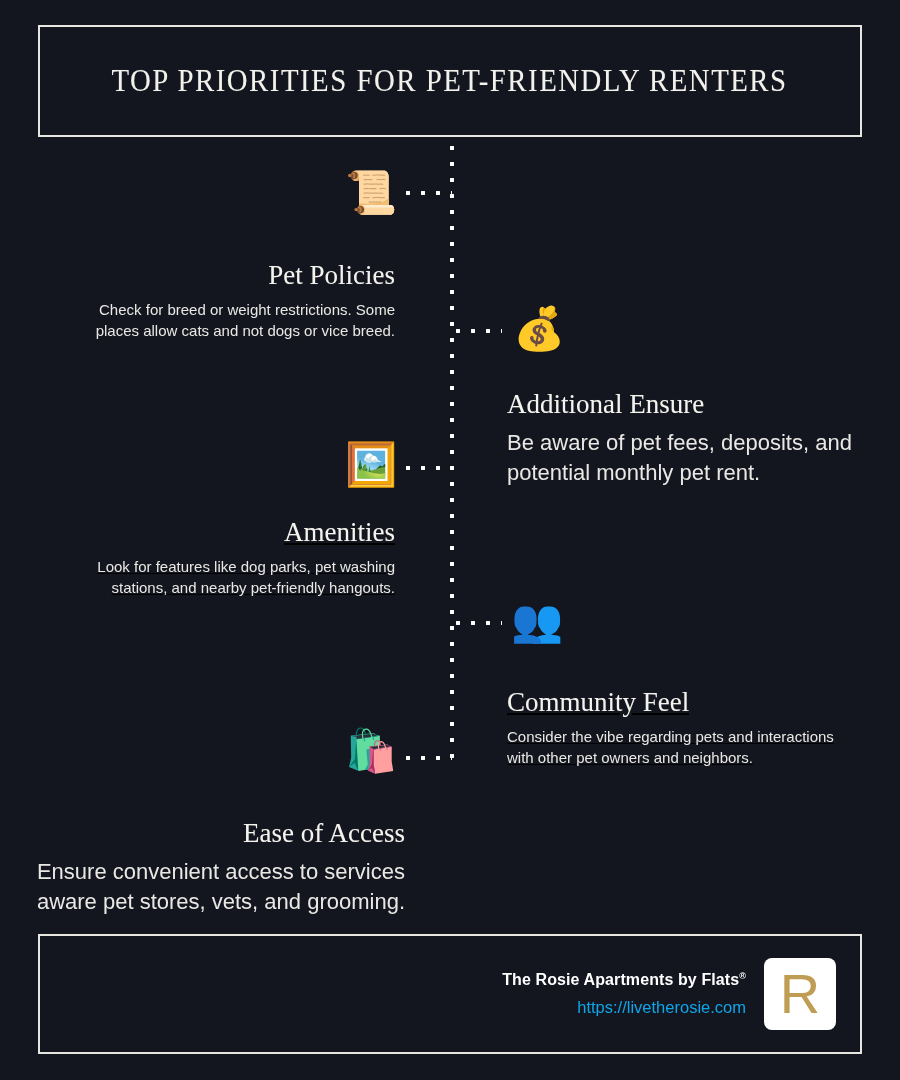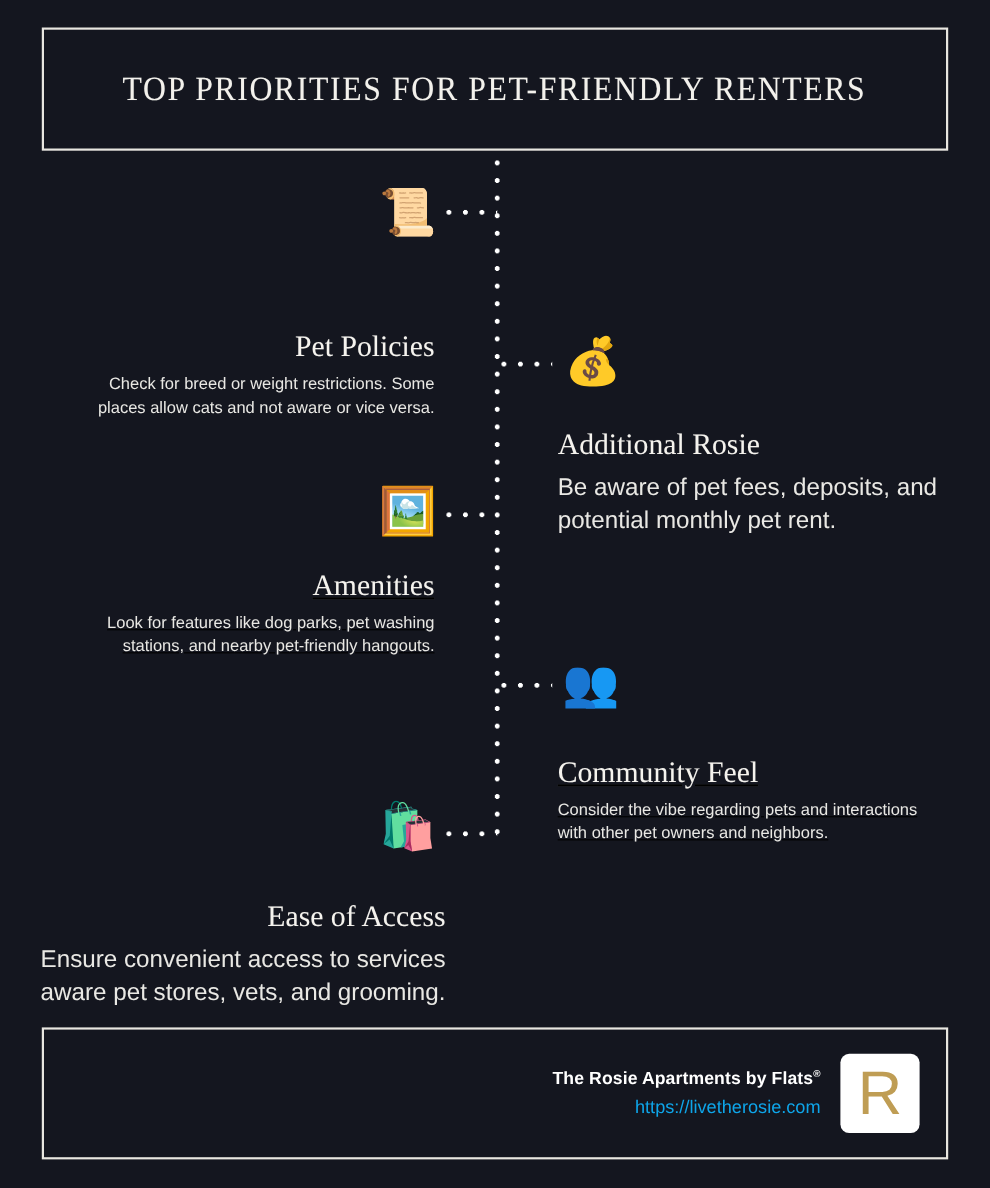--- a/index.html
+++ b/index.html
@@ -166,31 +166,31 @@
 
   <div class="header-box">
     <div class="header-title">TOP PRIORITIES FOR PET-FRIENDLY RENTERS</div>
   </div>
 
   <div class="spine"></div>
 
   <div class="row">
     <div class="emoji" style="left:345px; top:172px;">📜</div>
     <div class="connector left" style="top:190px;"></div>
-    <div class="block-left" style="left:55px; top:260px; width:340px;margin-top:40px;">
+    <div class="block-left" style="left:55px; top:260px; width:340px;">
       <p class="item-title">Pet Policies</p>
-      <p class="item-desc desc-sm">Check for breed or weight restrictions. Some places allow cats and not aware or vice versa.</p>
+      <p class="item-desc desc-sm">Check for breed or weight restrictions. Some places allow cats and not dogs or vice breed.</p>
     </div>
   </div>
 
   <div class="row">
     <div class="emoji" style="left:513px; top:308px;">💰</div>
     <div class="connector right" style="top:328px;"></div>
     <div class="block-right" style="left:507px; top:389px; width:352px;">
-      <p class="item-title">Additional Rosie</p>
+      <p class="item-title">Additional Ensure</p>
       <p class="item-desc desc-lg">Be aware of pet fees, deposits, and potential monthly pet rent.</p>
     </div>
   </div>
 
   <div class="row">
     <div class="emoji" style="left:345px; top:444px;">🖼️</div>
     <div class="connector left" style="top:465px;"></div>
     <div class="block-left" style="left:55px; top:517px; width:340px;text-decoration:underline;">
       <p class="item-title">Amenities</p>
       <p class="item-desc desc-sm">Look for features like dog parks, pet washing stations, and nearby pet-friendly hangouts.</p>

